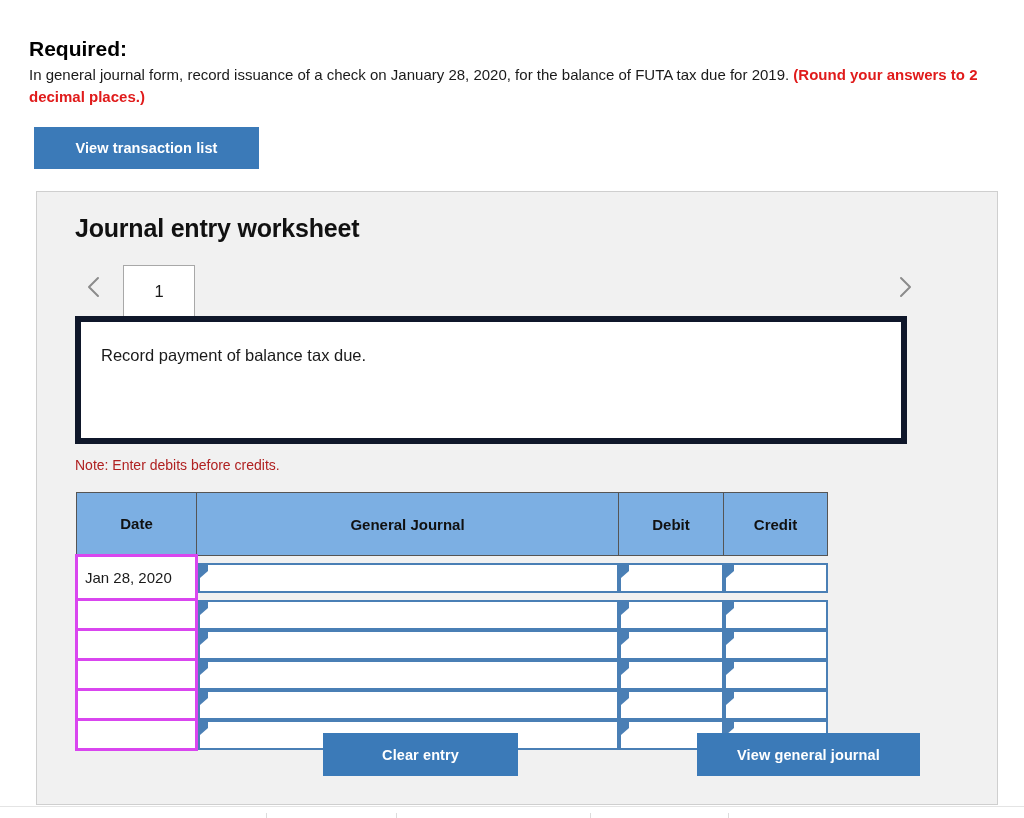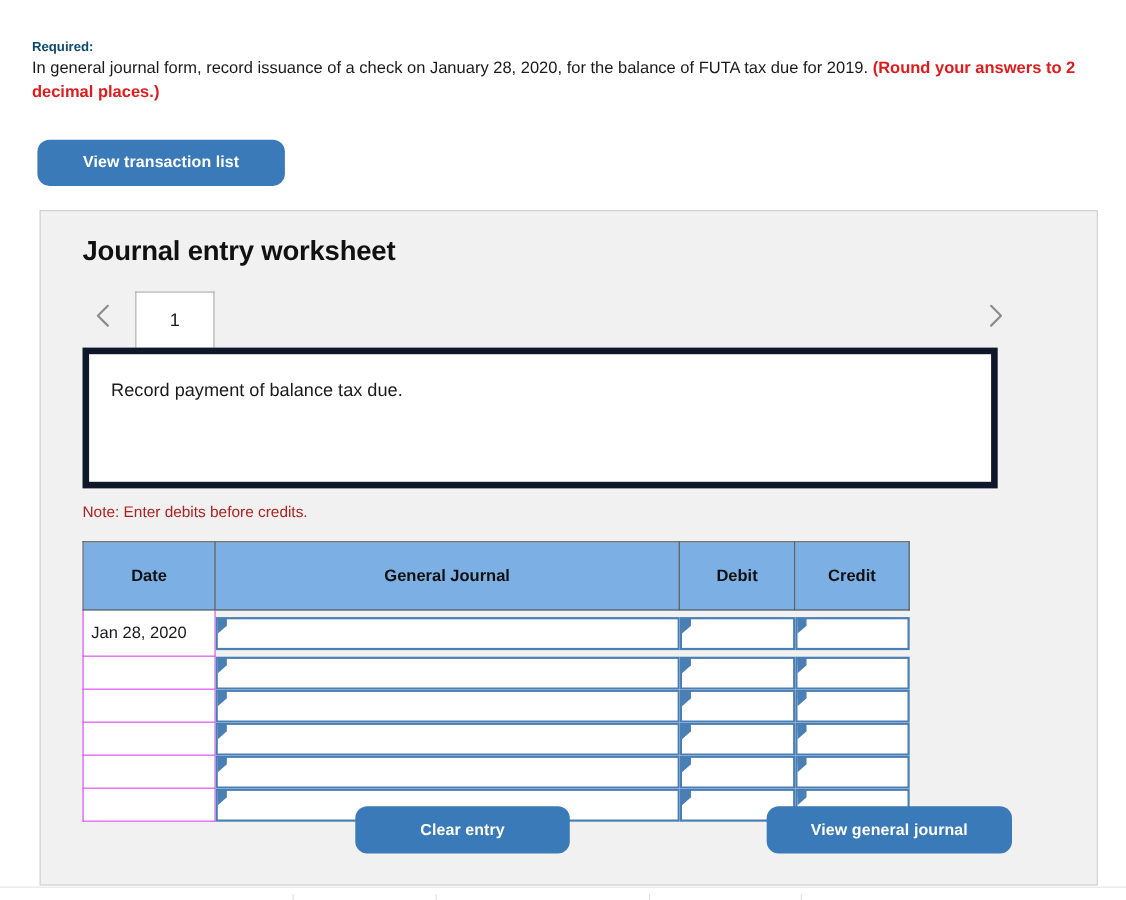--- a/index.html
+++ b/index.html
@@ -17,24 +17,24 @@
   }
 
   
   .prompt {
     position: absolute;
     left: 29px;
     top: 34px;
     width: 978px;
   }
   .prompt-label {
-    font-size: 12px;
+    font-size: 21px;
     font-weight: bold;
     line-height: 1.45;
-    color: #0c4a6e;
+    color: #000000;
   }
   .prompt-body {
     font-size: 15px;
     line-height: 1.45;
     color: #1a1a1a;
   }
   .prompt-emph {
     color: #e01b1b;
     font-weight: bold;
   }
@@ -42,21 +42,21 @@
   
   .btn {
     display: inline-flex;
     align-items: center;
     justify-content: center;
     background: #3b7ab8;
     color: #ffffff;
     font-size: 14.5px;
     font-weight: bold;
     border: none;
-    border-radius: 11px;
+    border-radius: 0;
     cursor: pointer;
     font-family: "Liberation Sans", sans-serif;
     letter-spacing: .1px;
     padding: 0 16px;
     box-sizing: border-box;
   }
 
   .view-transaction-btn {
     position: absolute;
     left: 34px;
@@ -175,21 +175,21 @@
     text-align: center;
   }
   .col-date    { width: 120px; }
   .col-journal { width: 422px; }
   .col-debit   { width: 105px; }
   .col-credit  { width: 104px; }
 
   .jtable td {
     padding: 12px;
     height: 30px;
-    border: 1px solid #d946ef;
+    border: 3px solid #d946ef;
     background: #ffffff;
     box-sizing: border-box;
   }
   .jtable td.date-cell {
     font-size: 15px;
     text-align: left;
     padding-left: 7px;
     color: #1a1a1a;
     white-space: nowrap;
   }

